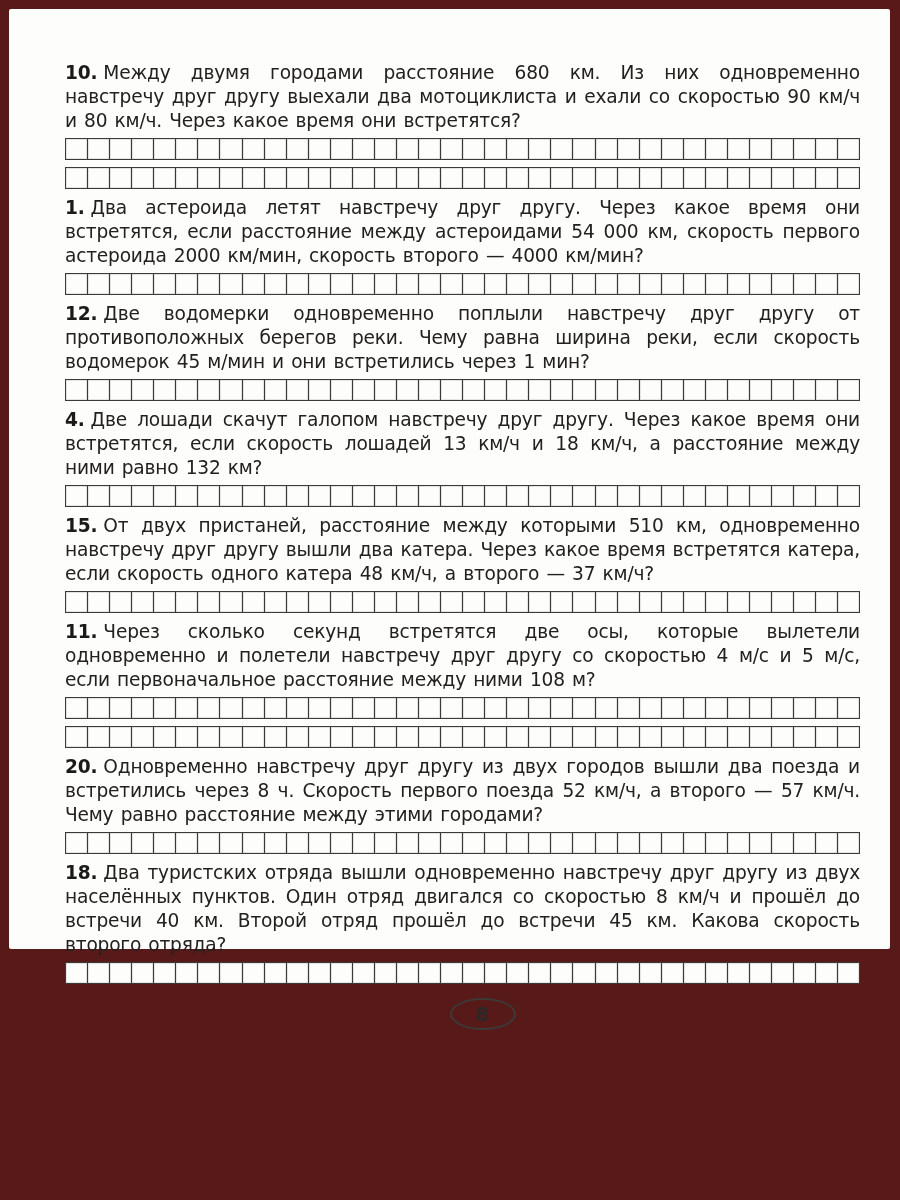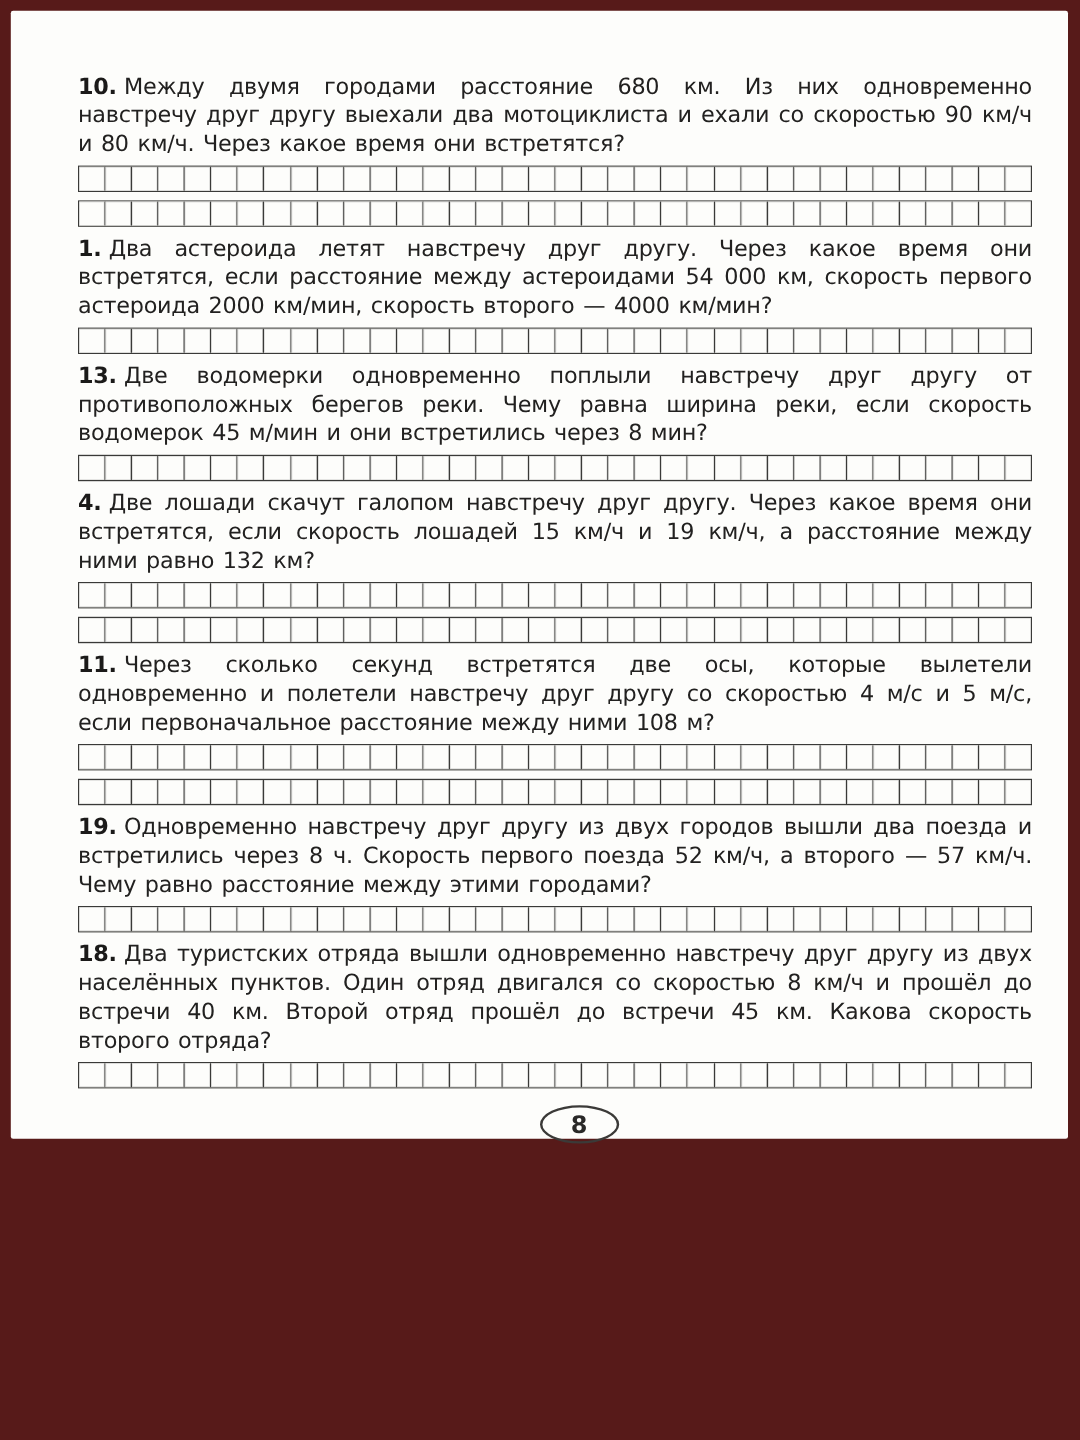--- a/index.html
+++ b/index.html
@@ -196,104 +196,105 @@
             <div class="grid-cell"></div>
             <div class="grid-cell"></div>
             <div class="grid-cell"></div>
             <div class="grid-cell"></div>
             <div class="grid-cell"></div>
             <div class="grid-cell"></div>
           </div>
   </section>
 
   <section class="problem">
-    <p class="problem-text"><span class="num">13.</span><span class="body">Две водомерки одновременно поплыли навстречу друг другу от противоположных берегов реки. Чему равна ширина реки, если скорость водомерок 45 м/мин и они встретились через 8 мин?</span></p>
-    <div class="grid-row">
-            <div class="grid-cell"></div>
-            <div class="grid-cell"></div>
-            <div class="grid-cell"></div>
-            <div class="grid-cell"></div>
-            <div class="grid-cell"></div>
-            <div class="grid-cell"></div>
-            <div class="grid-cell"></div>
-            <div class="grid-cell"></div>
-            <div class="grid-cell"></div>
-            <div class="grid-cell"></div>
-            <div class="grid-cell"></div>
-            <div class="grid-cell"></div>
-            <div class="grid-cell"></div>
-            <div class="grid-cell"></div>
-            <div class="grid-cell"></div>
-            <div class="grid-cell"></div>
-            <div class="grid-cell"></div>
-            <div class="grid-cell"></div>
-            <div class="grid-cell"></div>
-            <div class="grid-cell"></div>
-            <div class="grid-cell"></div>
-            <div class="grid-cell"></div>
-            <div class="grid-cell"></div>
-            <div class="grid-cell"></div>
-            <div class="grid-cell"></div>
-            <div class="grid-cell"></div>
-            <div class="grid-cell"></div>
-            <div class="grid-cell"></div>
-            <div class="grid-cell"></div>
-            <div class="grid-cell"></div>
-            <div class="grid-cell"></div>
-            <div class="grid-cell"></div>
-            <div class="grid-cell"></div>
-            <div class="grid-cell"></div>
-            <div class="grid-cell"></div>
-            <div class="grid-cell"></div>
-          </div>
-  </section>
-
-  <section class="problem">
-    <p class="problem-text"><span class="num">4.</span><span class="body">Две лошади скачут галопом навстречу друг другу. Через какое время они встретятся, если скорость лошадей 15 км/ч и 19 км/ч, а расстояние между ними равно 132 км?</span></p>
-    <div class="grid-row">
-            <div class="grid-cell"></div>
-            <div class="grid-cell"></div>
-            <div class="grid-cell"></div>
-            <div class="grid-cell"></div>
-            <div class="grid-cell"></div>
-            <div class="grid-cell"></div>
-            <div class="grid-cell"></div>
-            <div class="grid-cell"></div>
-            <div class="grid-cell"></div>
-            <div class="grid-cell"></div>
-            <div class="grid-cell"></div>
-            <div class="grid-cell"></div>
-            <div class="grid-cell"></div>
-            <div class="grid-cell"></div>
-            <div class="grid-cell"></div>
-            <div class="grid-cell"></div>
-            <div class="grid-cell"></div>
-            <div class="grid-cell"></div>
-            <div class="grid-cell"></div>
-            <div class="grid-cell"></div>
-            <div class="grid-cell"></div>
-            <div class="grid-cell"></div>
-            <div class="grid-cell"></div>
-            <div class="grid-cell"></div>
-            <div class="grid-cell"></div>
-            <div class="grid-cell"></div>
-            <div class="grid-cell"></div>
-            <div class="grid-cell"></div>
-            <div class="grid-cell"></div>
-            <div class="grid-cell"></div>
-            <div class="grid-cell"></div>
-            <div class="grid-cell"></div>
-            <div class="grid-cell"></div>
-            <div class="grid-cell"></div>
-            <div class="grid-cell"></div>
-            <div class="grid-cell"></div>
-          </div>
-  </section>
-
-  <section class="problem">
+    <p class="problem-text"><span class="num">12.</span><span class="body">Две водомерки одновременно поплыли навстречу друг другу от противоположных берегов реки. Чему равна ширина реки, если скорость водомерок 45 м/мин и они встретились через 1 мин?</span></p>
+    <div class="grid-row">
+            <div class="grid-cell"></div>
+            <div class="grid-cell"></div>
+            <div class="grid-cell"></div>
+            <div class="grid-cell"></div>
+            <div class="grid-cell"></div>
+            <div class="grid-cell"></div>
+            <div class="grid-cell"></div>
+            <div class="grid-cell"></div>
+            <div class="grid-cell"></div>
+            <div class="grid-cell"></div>
+            <div class="grid-cell"></div>
+            <div class="grid-cell"></div>
+            <div class="grid-cell"></div>
+            <div class="grid-cell"></div>
+            <div class="grid-cell"></div>
+            <div class="grid-cell"></div>
+            <div class="grid-cell"></div>
+            <div class="grid-cell"></div>
+            <div class="grid-cell"></div>
+            <div class="grid-cell"></div>
+            <div class="grid-cell"></div>
+            <div class="grid-cell"></div>
+            <div class="grid-cell"></div>
+            <div class="grid-cell"></div>
+            <div class="grid-cell"></div>
+            <div class="grid-cell"></div>
+            <div class="grid-cell"></div>
+            <div class="grid-cell"></div>
+            <div class="grid-cell"></div>
+            <div class="grid-cell"></div>
+            <div class="grid-cell"></div>
+            <div class="grid-cell"></div>
+            <div class="grid-cell"></div>
+            <div class="grid-cell"></div>
+            <div class="grid-cell"></div>
+            <div class="grid-cell"></div>
+          </div>
+  </section>
+
+  <section class="problem">
+    <p class="problem-text"><span class="num">4.</span><span class="body">Две лошади скачут галопом навстречу друг другу. Через какое время они встретятся, если скорость лошадей 13 км/ч и 18 км/ч, а расстояние между ними равно 132 км?</span></p>
+    <div class="grid-row">
+            <div class="grid-cell"></div>
+            <div class="grid-cell"></div>
+            <div class="grid-cell"></div>
+            <div class="grid-cell"></div>
+            <div class="grid-cell"></div>
+            <div class="grid-cell"></div>
+            <div class="grid-cell"></div>
+            <div class="grid-cell"></div>
+            <div class="grid-cell"></div>
+            <div class="grid-cell"></div>
+            <div class="grid-cell"></div>
+            <div class="grid-cell"></div>
+            <div class="grid-cell"></div>
+            <div class="grid-cell"></div>
+            <div class="grid-cell"></div>
+            <div class="grid-cell"></div>
+            <div class="grid-cell"></div>
+            <div class="grid-cell"></div>
+            <div class="grid-cell"></div>
+            <div class="grid-cell"></div>
+            <div class="grid-cell"></div>
+            <div class="grid-cell"></div>
+            <div class="grid-cell"></div>
+            <div class="grid-cell"></div>
+            <div class="grid-cell"></div>
+            <div class="grid-cell"></div>
+            <div class="grid-cell"></div>
+            <div class="grid-cell"></div>
+            <div class="grid-cell"></div>
+            <div class="grid-cell"></div>
+            <div class="grid-cell"></div>
+            <div class="grid-cell"></div>
+            <div class="grid-cell"></div>
+            <div class="grid-cell"></div>
+            <div class="grid-cell"></div>
+            <div class="grid-cell"></div>
+          </div>
+  </section>
+
+  <section class="problem">
+    <p class="problem-text"><span class="num">15.</span><span class="body">От двух пристаней, расстояние между которыми 510 км, одновременно навстречу друг другу вышли два катера. Через какое время встретятся катера, если скорость одного катера 48 км/ч, а второго — 37 км/ч?</span></p>
     <div class="grid-row">
             <div class="grid-cell"></div>
             <div class="grid-cell"></div>
             <div class="grid-cell"></div>
             <div class="grid-cell"></div>
             <div class="grid-cell"></div>
             <div class="grid-cell"></div>
             <div class="grid-cell"></div>
             <div class="grid-cell"></div>
             <div class="grid-cell"></div>
@@ -404,21 +405,21 @@
             <div class="grid-cell"></div>
             <div class="grid-cell"></div>
             <div class="grid-cell"></div>
             <div class="grid-cell"></div>
             <div class="grid-cell"></div>
             <div class="grid-cell"></div>
           </div>
   </section>
 
   <section class="problem">
-    <p class="problem-text"><span class="num">19.</span><span class="body">Одновременно навстречу друг другу из двух городов вышли два поезда и встретились через 8 ч. Скорость первого поезда 52 км/ч, а второго — 57 км/ч. Чему равно расстояние между этими городами?</span></p>
+    <p class="problem-text"><span class="num">20.</span><span class="body">Одновременно навстречу друг другу из двух городов вышли два поезда и встретились через 8 ч. Скорость первого поезда 52 км/ч, а второго — 57 км/ч. Чему равно расстояние между этими городами?</span></p>
     <div class="grid-row">
             <div class="grid-cell"></div>
             <div class="grid-cell"></div>
             <div class="grid-cell"></div>
             <div class="grid-cell"></div>
             <div class="grid-cell"></div>
             <div class="grid-cell"></div>
             <div class="grid-cell"></div>
             <div class="grid-cell"></div>
             <div class="grid-cell"></div>

